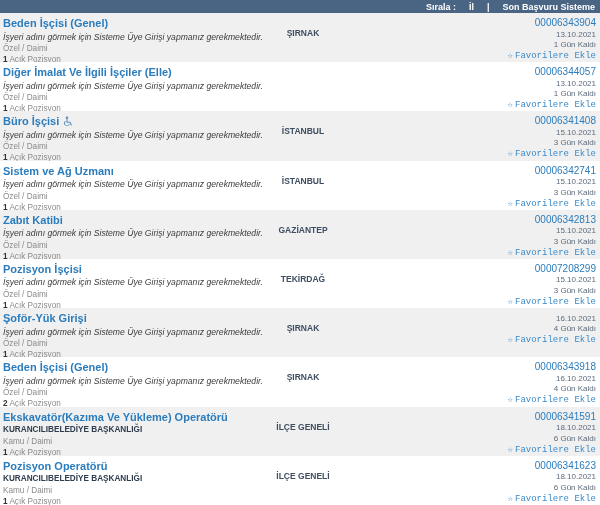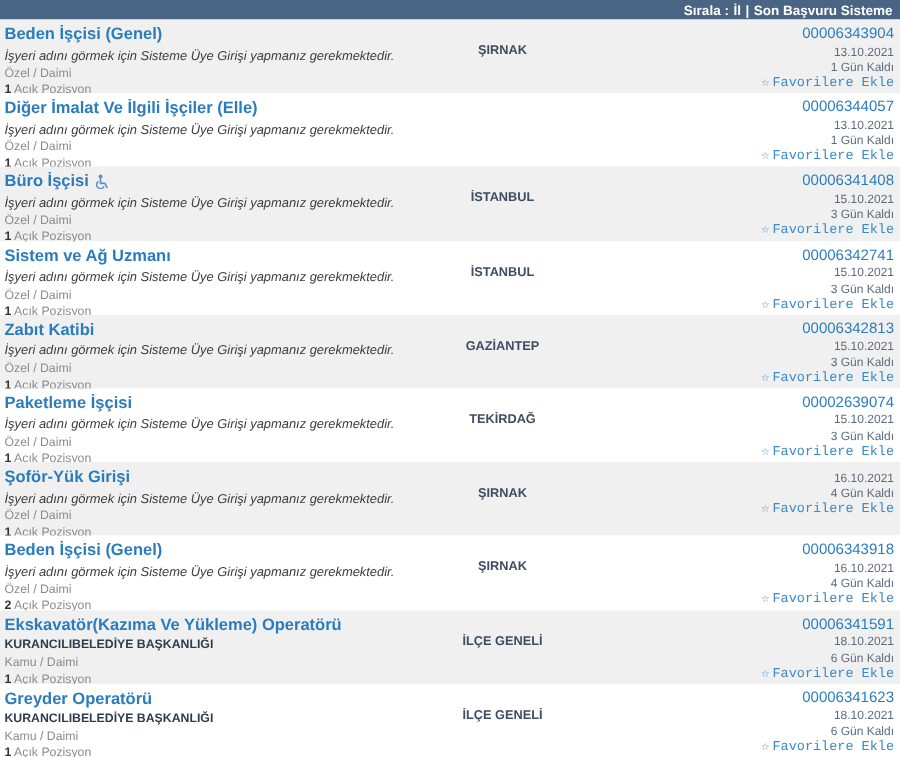--- a/index.html
+++ b/index.html
@@ -5,31 +5,30 @@
   html,body { margin:0; padding:0; background:#fff; }
   body {
     width:600px; height:505px; overflow:hidden;
     font-family:"Liberation Sans", sans-serif;
     -webkit-font-smoothing:antialiased;
   }
   .sortbar {
     background:#4a6484;
     height:13px;
     display:flex; align-items:center; justify-content:flex-end;
-    gap:3px; padding:0 5px;
+    gap:13px; padding:0 5px;
     color:#fff; font-size:9px; font-weight:bold;
   }
   .sortbar .sort-link { color:#fff; text-decoration:none; cursor:pointer;text-align:right; }
   .row {
     display:flex;
     height:49.2px; box-sizing:border-box;
     padding:4px 4px 0 3px;
     background:#ffffff;
     overflow:hidden;
-    gap:32px;
   }
   .row.alt { background:#f0f0f0; }
   .col-left { flex:0 0 240px; min-width:0; }
   .col-city {
     flex:0 0 120px; text-align:center; padding-top:11px;
     font-weight:bold; font-size:8.5px; color:#3e4d61;
   }
   .col-right { flex:1; text-align:right; }
   .title-line { display:flex; align-items:center; gap:4px; }
   .title {
@@ -180,34 +179,34 @@
       <div class="date">15.10.2021</div>
       <div class="days">3 Gün Kaldı</div>
       <div class="fav">
         <span class="star">☆</span><span class="fav-label">Favorilere Ekle</span>
       </div>
     </div>
   </div>
     <div class="row">
     <div class="col-left">
       <div class="title-line">
-        <a class="title">Paketleme İşçisi</a>
+        <a class="title">Pozisyon İşçisi</a>
 
       </div>
       <div class="notice">İşyeri adını görmek için Sisteme Üye Girişi yapmanız gerekmektedir.</div>
 
       <div class="jobtype">Özel / Daimi</div>
       <div class="positions">
         <span class="pos-num">1</span>
         <span class="pos-label">Açık Pozisyon</span>
       </div>
     </div>
     <div class="col-city">TEKİRDAĞ</div>
     <div class="col-right">
-      <a class="jobnum">00002639074</a>
+      <a class="jobnum">00007208299</a>
       <div class="date">15.10.2021</div>
       <div class="days">3 Gün Kaldı</div>
       <div class="fav">
         <span class="star">☆</span><span class="fav-label">Favorilere Ekle</span>
       </div>
     </div>
   </div>
     <div class="row alt">
     <div class="col-left">
       <div class="title-line">
@@ -275,21 +274,21 @@
       <div class="date">18.10.2021</div>
       <div class="days">6 Gün Kaldı</div>
       <div class="fav">
         <span class="star">☆</span><span class="fav-label">Favorilere Ekle</span>
       </div>
     </div>
   </div>
     <div class="row">
     <div class="col-left">
       <div class="title-line">
-        <a class="title">Greyder Operatörü</a>
+        <a class="title">Pozisyon Operatörü</a>
 
       </div>
 
       <div class="employer">KURANCILIBELEDİYE BAŞKANLIĞI</div>
       <div class="jobtype">Kamu / Daimi</div>
       <div class="positions">
         <span class="pos-num">1</span>
         <span class="pos-label">Açık Pozisyon</span>
       </div>
     </div>

